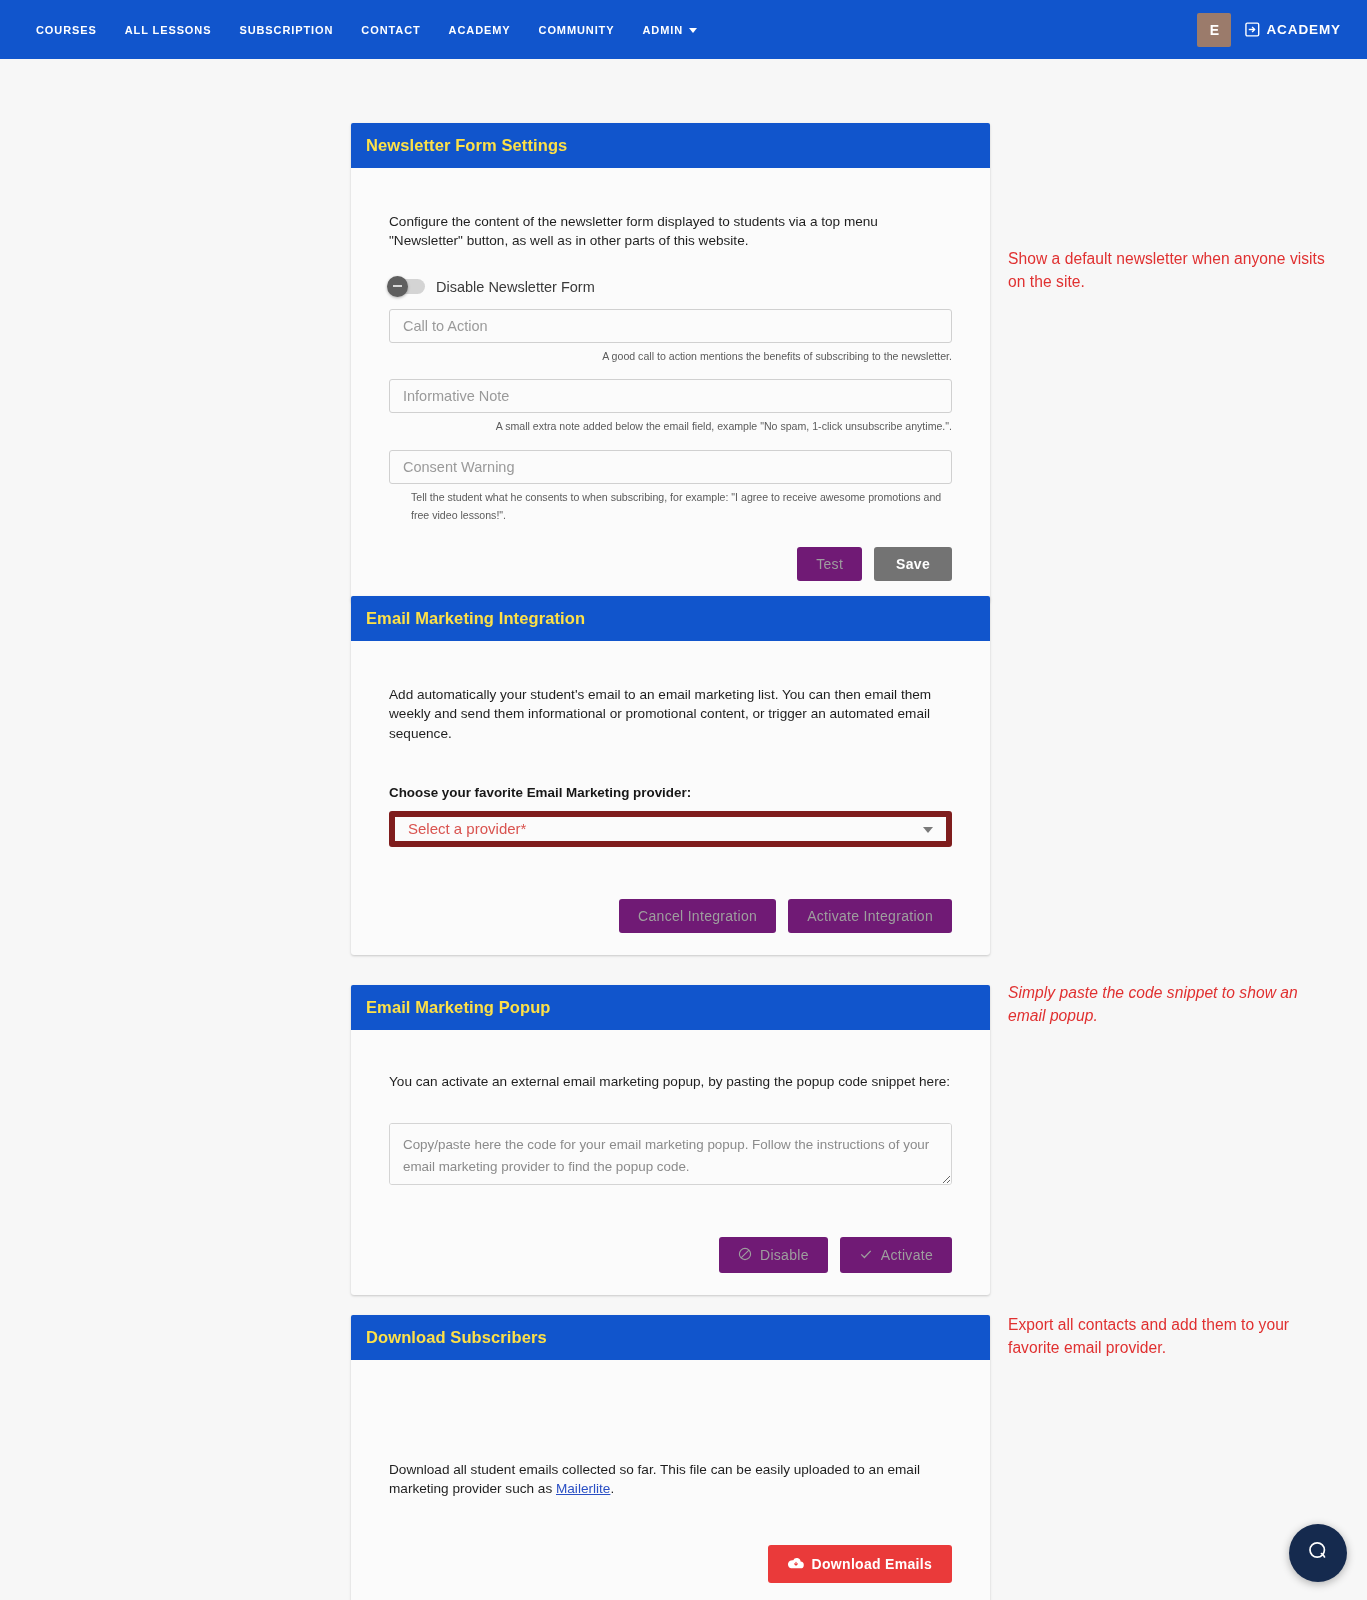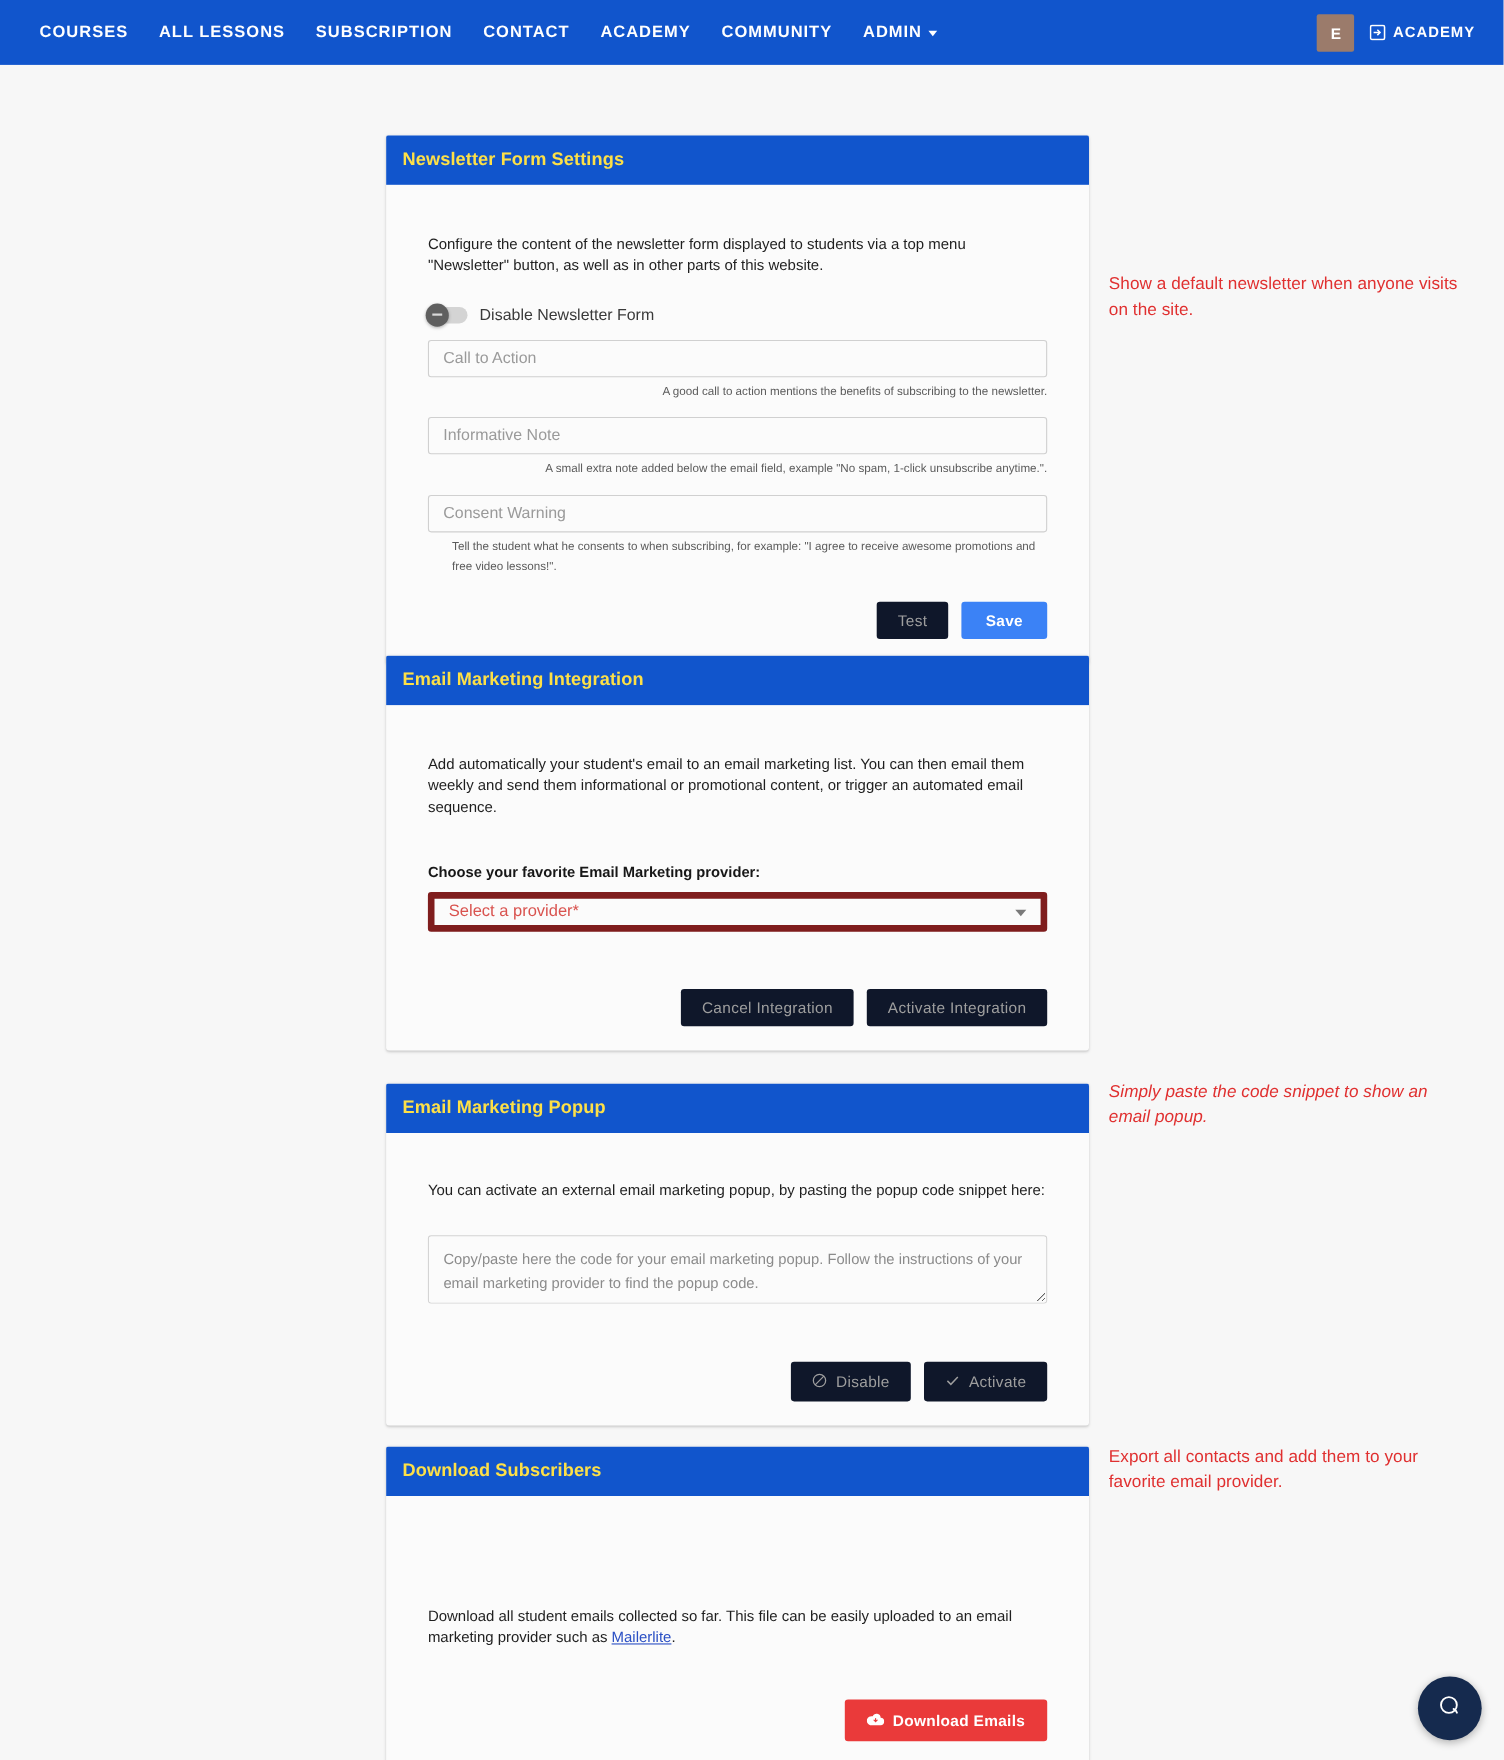--- a/index.html
+++ b/index.html
@@ -17,21 +17,21 @@
     height: 59px;
     background: #1155cc;
     display: flex;
     align-items: center;
     padding: 0 18px 0 22px;
     position: relative;
   }
   .nav-left { display: flex; align-items: center; gap: 0; }
   .nav-item {
     color: #ffffff;
-    font-size: 15px;
+    font-size: 11px;
     font-weight: bold;
     letter-spacing: 0.9px;
     padding: 6px 14px;
     text-decoration: none;
     white-space: nowrap;
     cursor: pointer;
   }
   .nav-caret {
     display: inline-block;
     margin-left: 6px;
@@ -152,22 +152,22 @@
     border: none;
     border-radius: 3px;
     font-family: "Liberation Sans", sans-serif;
     font-size: 14px;
     padding: 10px 19px;
     cursor: pointer;
     letter-spacing: 0.3px;
     display: inline-flex; align-items: center; gap: 8px;
     line-height: 1;
   }
-  .btn-muted { background: #0f172a; color: #9e9e9e; }
-  .btn-primary { background: #3b82f6; color: #ffffff; font-weight: bold; padding: 10px 22px; }
+  .btn-muted { background: #701a75; color: #9e9e9e; }
+  .btn-primary { background: #737373; color: #ffffff; font-weight: bold; padding: 10px 22px; }
   .btn-danger { background: #ea3a3a; color: #ffffff; font-weight: bold; padding: 11px 20px; }
 
   
   .select-label {
     font-size: 13.4px; font-weight: bold; color: #171717;
     margin: 42px 0 11px 0;
   }
   .select-box {
     position: relative;
     width: 100%; height: 36px;

